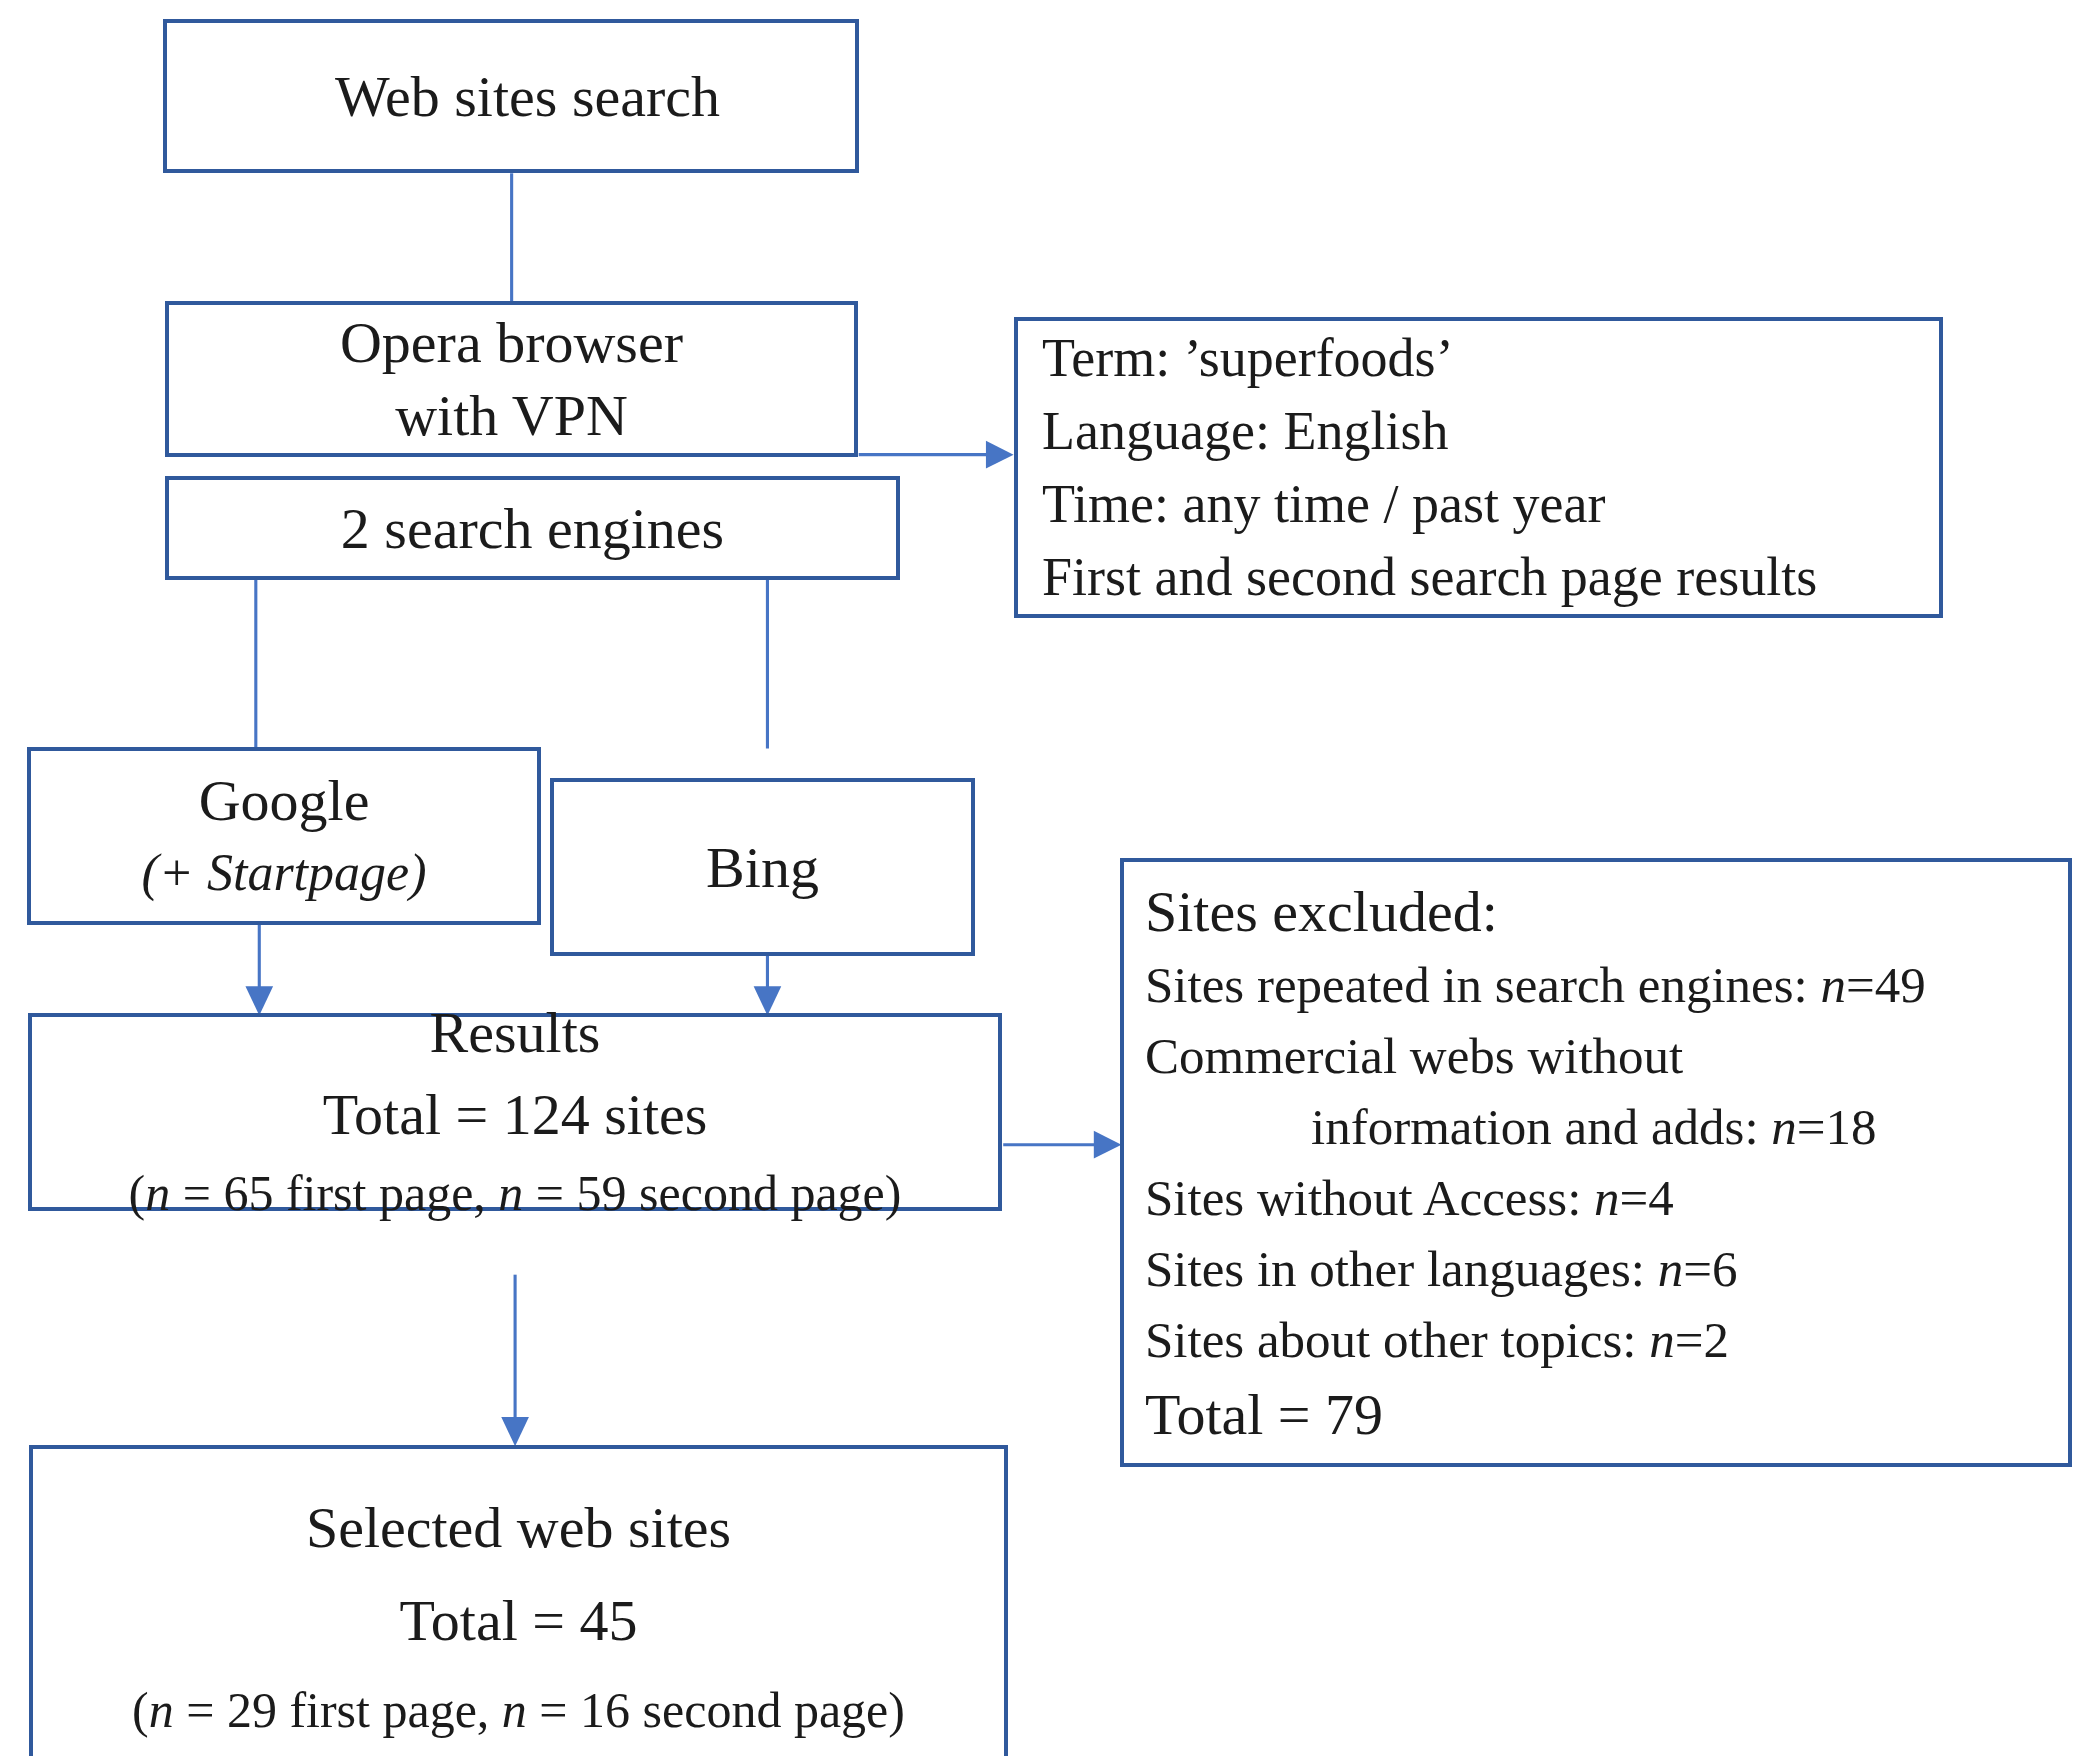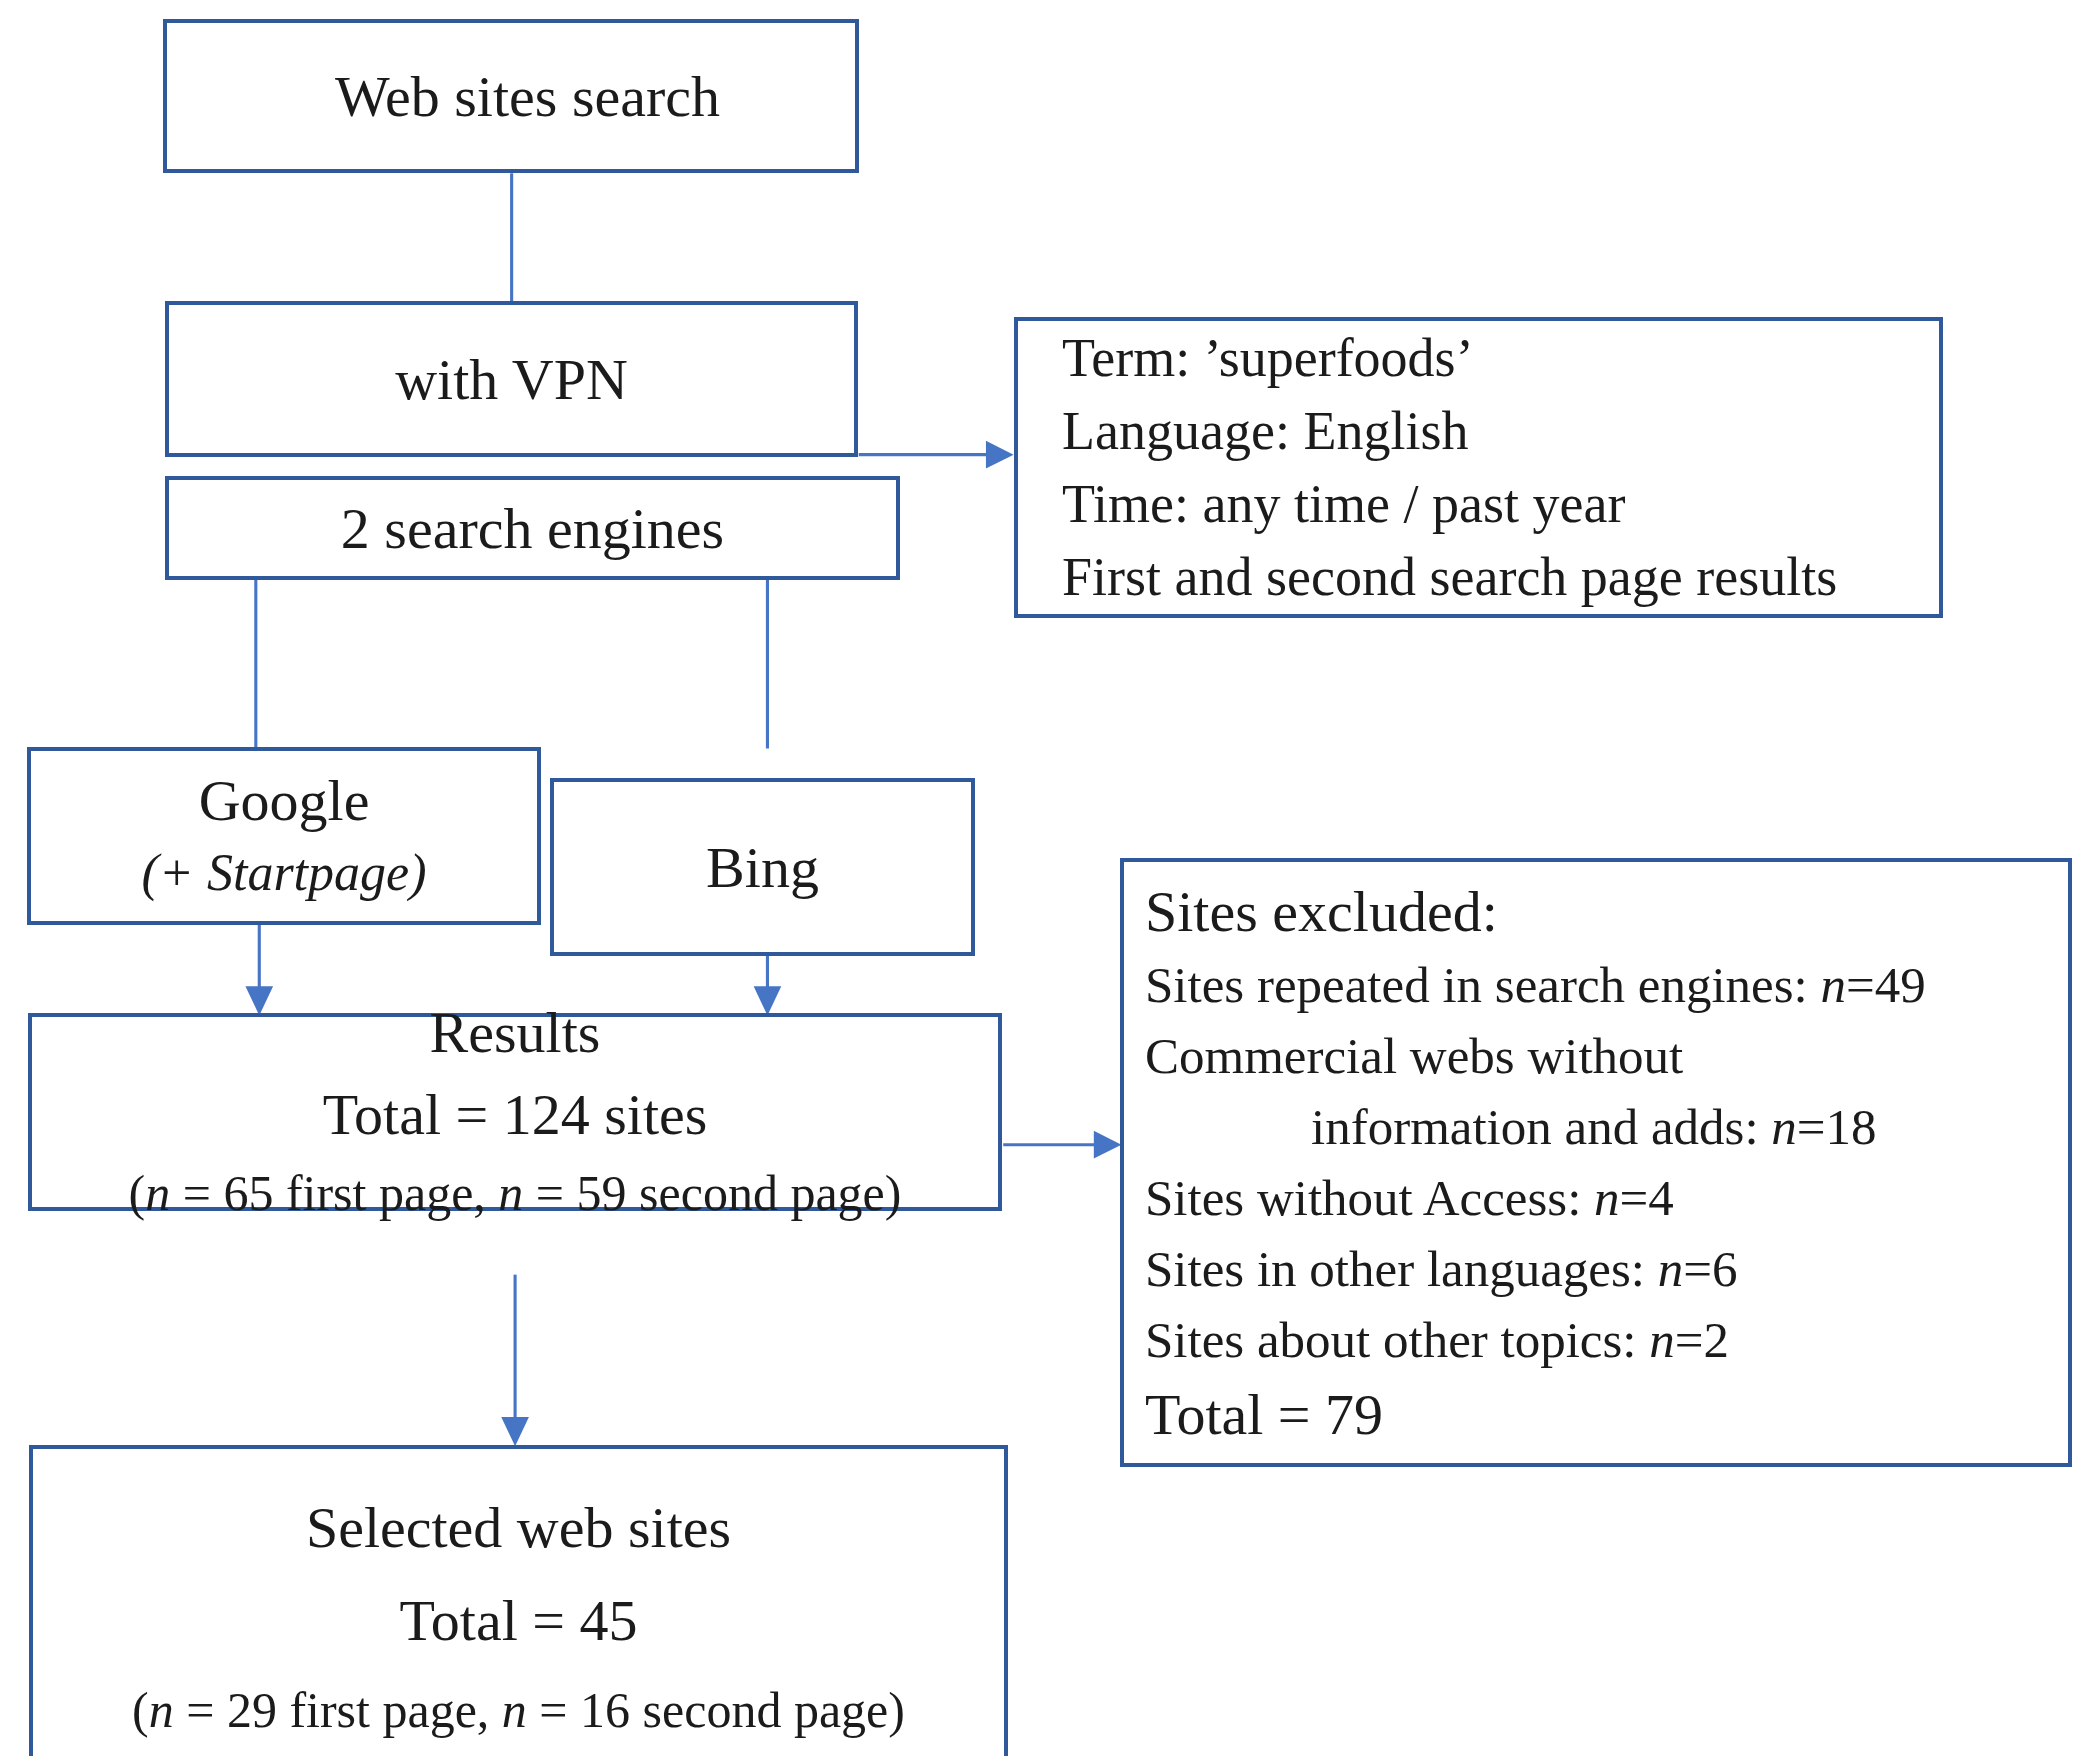--- a/index.html
+++ b/index.html
@@ -49,21 +49,21 @@
     justify-content:center;
     align-items:center;
     text-align:center;
   }
   .f-main{ font-size:58px; line-height:73px; }
   .f-sub-italic{ font-size:52px; line-height:71px; font-style:italic; }
   .f-paren{ font-size:50px; line-height:69px; }
   .criteria{
     align-items:flex-start;
     text-align:left;
-    padding-left:44px;
+    padding-left:24px;
   }
   .criteria .crow{
     font-size:54px;
     line-height:73px;
     white-space:nowrap;
   }
   .results-box{ row-gap:8.3px; }
   .selected-box{ row-gap:19.4px; }
   .excluded{
     align-items:stretch;
@@ -111,20 +111,21 @@
 
     <line x1="745" y1="1843" x2="745" y2="2051"></line>
     <polygon points="725,2049 765,2049 745,2091"></polygon>
   </svg>
 
   <div class="box" style="left:163px; top:19.4px; width:696px; height:154px;padding-left:33px;">
     <div class="f-main">Web sites search</div>
   </div>
 
   <div class="box" style="left:165px; top:301px; width:693px; height:156px;">
+    <div class="f-main">Opera browser</div>
     <div class="f-main">with VPN</div>
   </div>
 
   <div class="box" style="left:165px; top:452px; width:735px; height:104px;margin-top:24px;">
     <div class="f-main">2 search engines</div>
   </div>
 
   <div class="box criteria" style="left:1014px; top:317px; width:929px; height:301px;">
     <div class="crow">Term: ’superfoods’</div>
     <div class="crow">Language: English</div>

